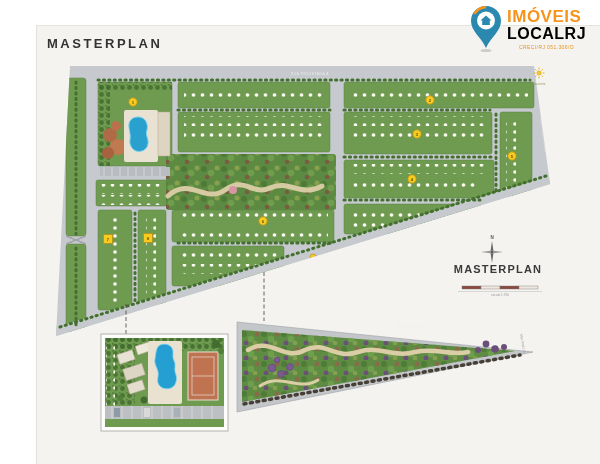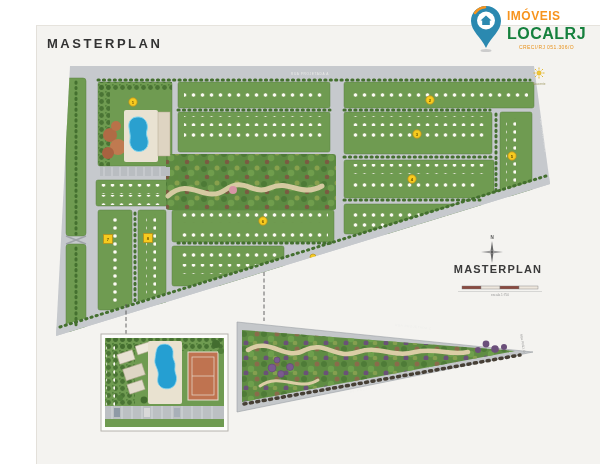--- a/index.html
+++ b/index.html
@@ -7,22 +7,22 @@
         font-family:"Liberation Sans", sans-serif;background:#ffffff;}
   .panel{position:absolute;left:36px;top:25px;width:564px;height:439px;
          background:#f4f3f0;border-left:1px solid #e3e0da;border-top:1px solid #e6e3dd;}
   .scene{position:absolute;left:0;top:0;width:600px;height:464px;}
   .title{position:absolute;left:47px;top:36px;font-size:13px;font-weight:700;
          letter-spacing:2.5px;color:#333;}
   .plan-label{position:absolute;left:440px;top:263px;width:116px;text-align:center;
          font-size:11px;font-weight:700;letter-spacing:1.2px;color:#3a3a3a;}
   .logo{position:absolute;left:468px;top:4px;display:flex;align-items:flex-start;}
   .logo .txt{display:flex;flex-direction:column;margin-left:3px;margin-top:4px;}
-  .logo .l1{color:#f7941e;font-size:12px;font-weight:800;letter-spacing:.5px;line-height:17px;}
-  .logo .l2{color:#15803d;font-size:16px;font-weight:800;letter-spacing:.5px;line-height:17px;}
+  .logo .l1{color:#f7941e;font-size:17px;font-weight:800;letter-spacing:.5px;line-height:17px;}
+  .logo .l2{color:#000000;font-size:16px;font-weight:800;letter-spacing:.5px;line-height:17px;}
   .logo .creci{color:#e8921c;font-size:5px;letter-spacing:.4px;text-align:center;margin-top:2px;}
 </style>
 </head>
 <body>
 
 <div class="page">
   <div class="panel"></div>
 
   <svg class="scene" viewBox="0 0 600 464">
     <defs>

